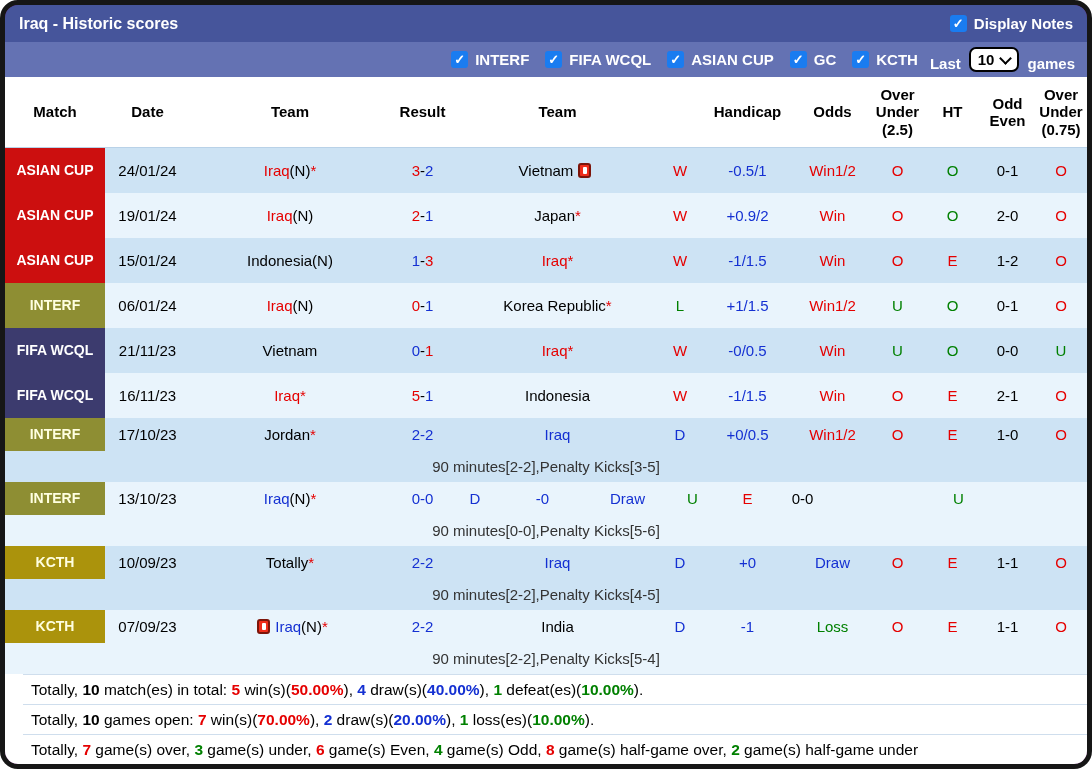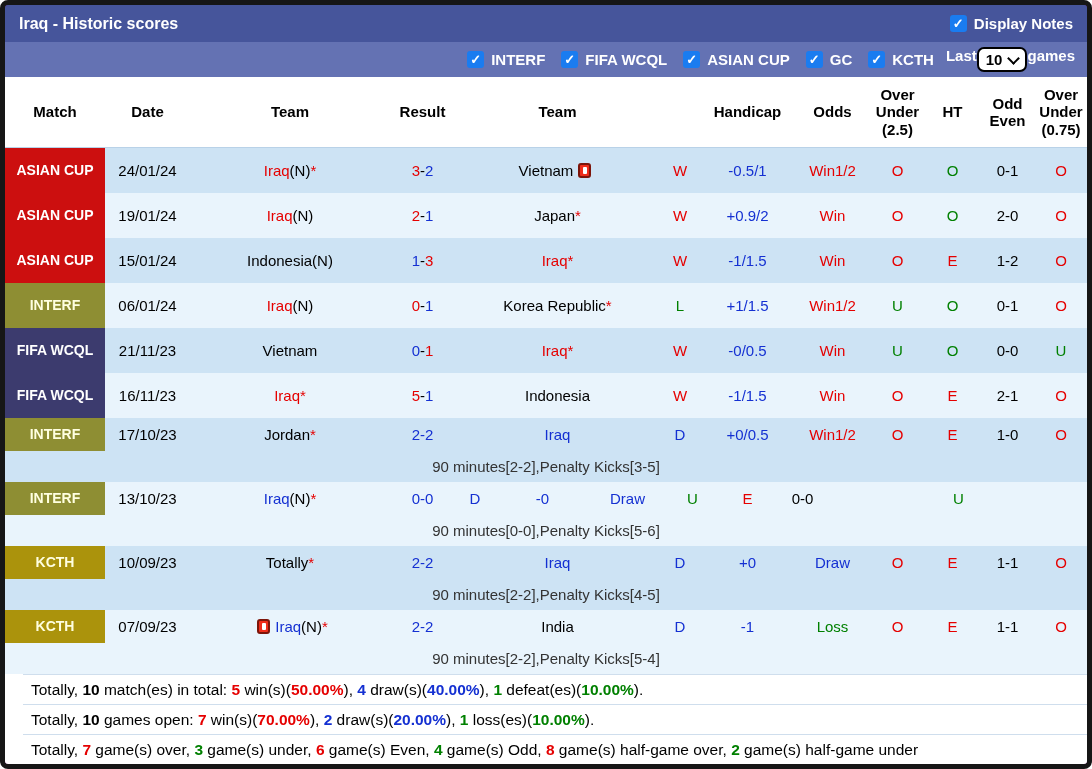--- a/index.html
+++ b/index.html
@@ -1,30 +1,30 @@
 <!DOCTYPE html>
 <html><head>
 <meta charset="utf-8">
 <style>
   html,body{margin:0;padding:0;background:#fff;font-family:"Liberation Sans",sans-serif;}
-  .frame{width:1092px;height:769px;box-sizing:border-box;border:5px solid #161616;border-radius:8px;
+  .frame{width:1092px;height:769px;box-sizing:border-box;border:5px solid #161616;border-radius:18px;
          overflow:hidden;background:#701a75;display:flex;flex-direction:column;}
 
   
   .topbar{height:37px;background:#46559b;display:flex;align-items:center;justify-content:space-between;
           padding:0 14px;flex:none;}
   .title{color:#fff;font-weight:bold;font-size:16px;}
   .dn{display:flex;align-items:center;gap:7px;color:#fff;font-weight:bold;font-size:15px;}
   .filterbar{height:35px;background:#6472b3;display:flex;align-items:center;justify-content:flex-end;
              padding:0 12px;gap:12px;flex:none;color:#fff;font-weight:bold;font-size:15px;}
   #filters{display:flex;align-items:center;gap:16px;}
   .filter-item{display:flex;align-items:center;gap:7px;}
   .checkbox{width:17px;height:17px;border-radius:3px;background:#1a7cf0;color:#fff;font-size:13px;
             display:flex;align-items:center;justify-content:center;font-weight:bold;flex:none;}
-  .lastgroup{display:flex;align-items:flex-start;}
+  .lastgroup{display:flex;align-items:flex-end;gap:8px;}
   .select-box{background:#fff;border:2px solid #000;border-radius:7px;height:25px;padding:0 7px;
               display:flex;align-items:center;gap:7px;color:#000;font-size:15px;font-weight:bold;box-sizing:border-box;}
   .chev{width:7px;height:7px;border-right:2px solid #000;border-bottom:2px solid #000;
         transform:rotate(45deg);margin-top:-3px;}
 
   
   .thead{display:flex;height:70px;background:#fff;border-bottom:1px solid #b9d2e8;flex:none;
          font-weight:bold;font-size:15px;color:#000;}
   .cell{display:flex;align-items:center;justify-content:center;text-align:center;box-sizing:border-box;line-height:1.15;}
   .col0{width:100px;flex:none}.col1{width:85px;flex:none}.col2{width:200px;flex:none}

